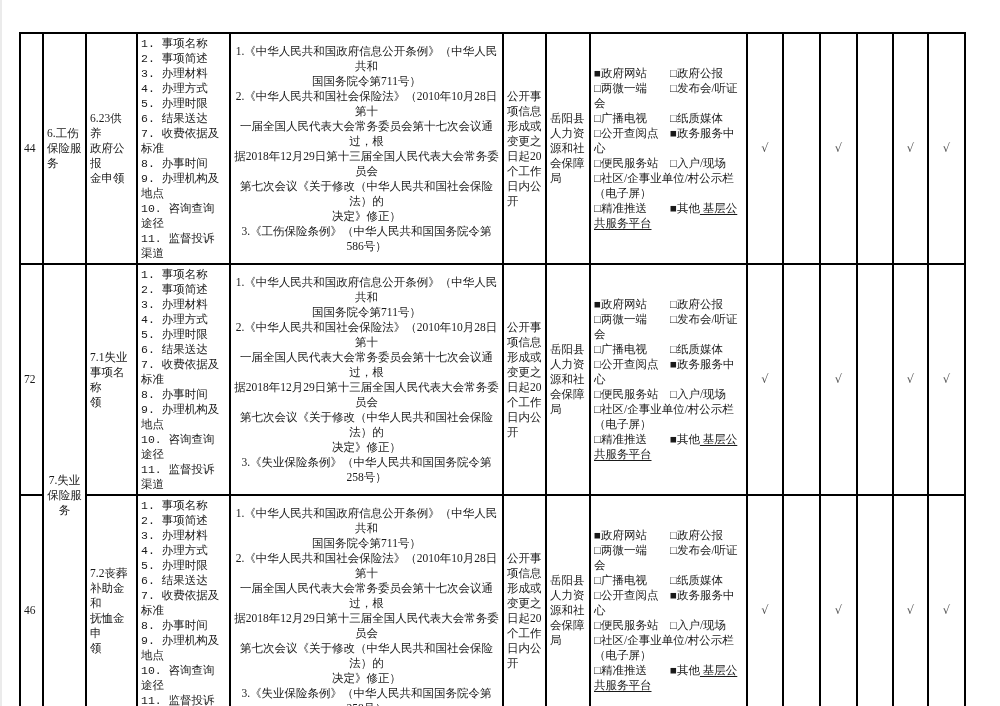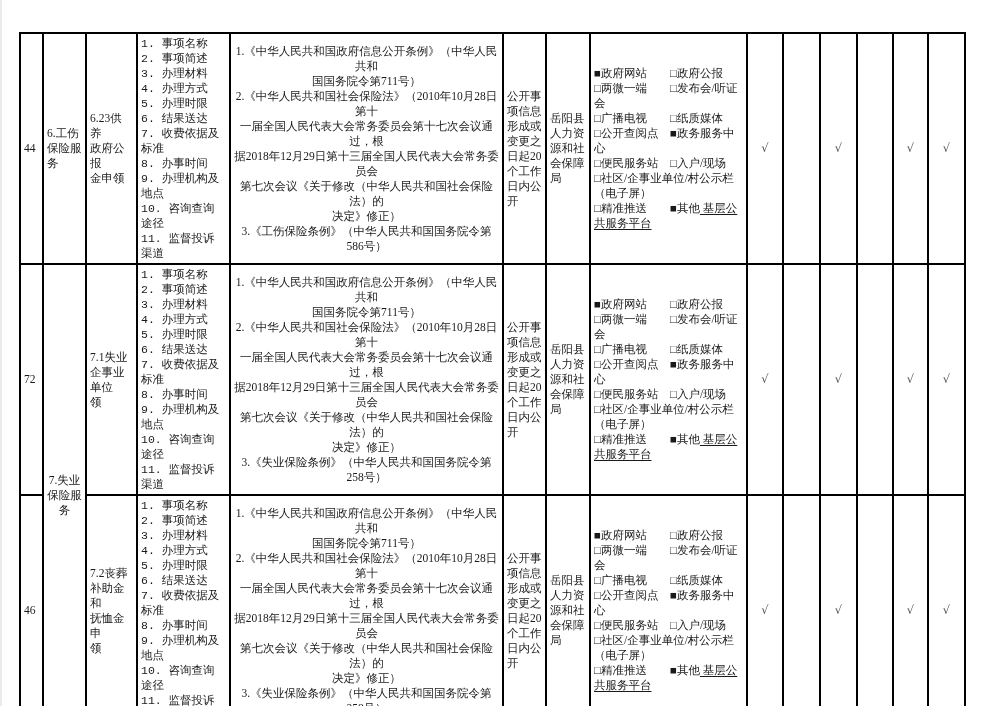--- a/index.html
+++ b/index.html
@@ -115,21 +115,21 @@
         <td class="chk">√</td>
         <td class="chk">√</td>
       </tr>
 
       <tr class="r45">
         <td class="num">72</td>
         <td class="cat cat-merged" rowspan="2">7.失业
 保险服
 务</td>
         <td class="sub">7.1失业
-企事业单位
+事项名称
 领</td>
         <td class="items">1. 事项名称
 2. 事项简述
 3. 办理材料
 4. 办理方式
 5. 办理时限
 6. 结果送达
 7. 收费依据及标准
 8. 办事时间
 9. 办理机构及地点

